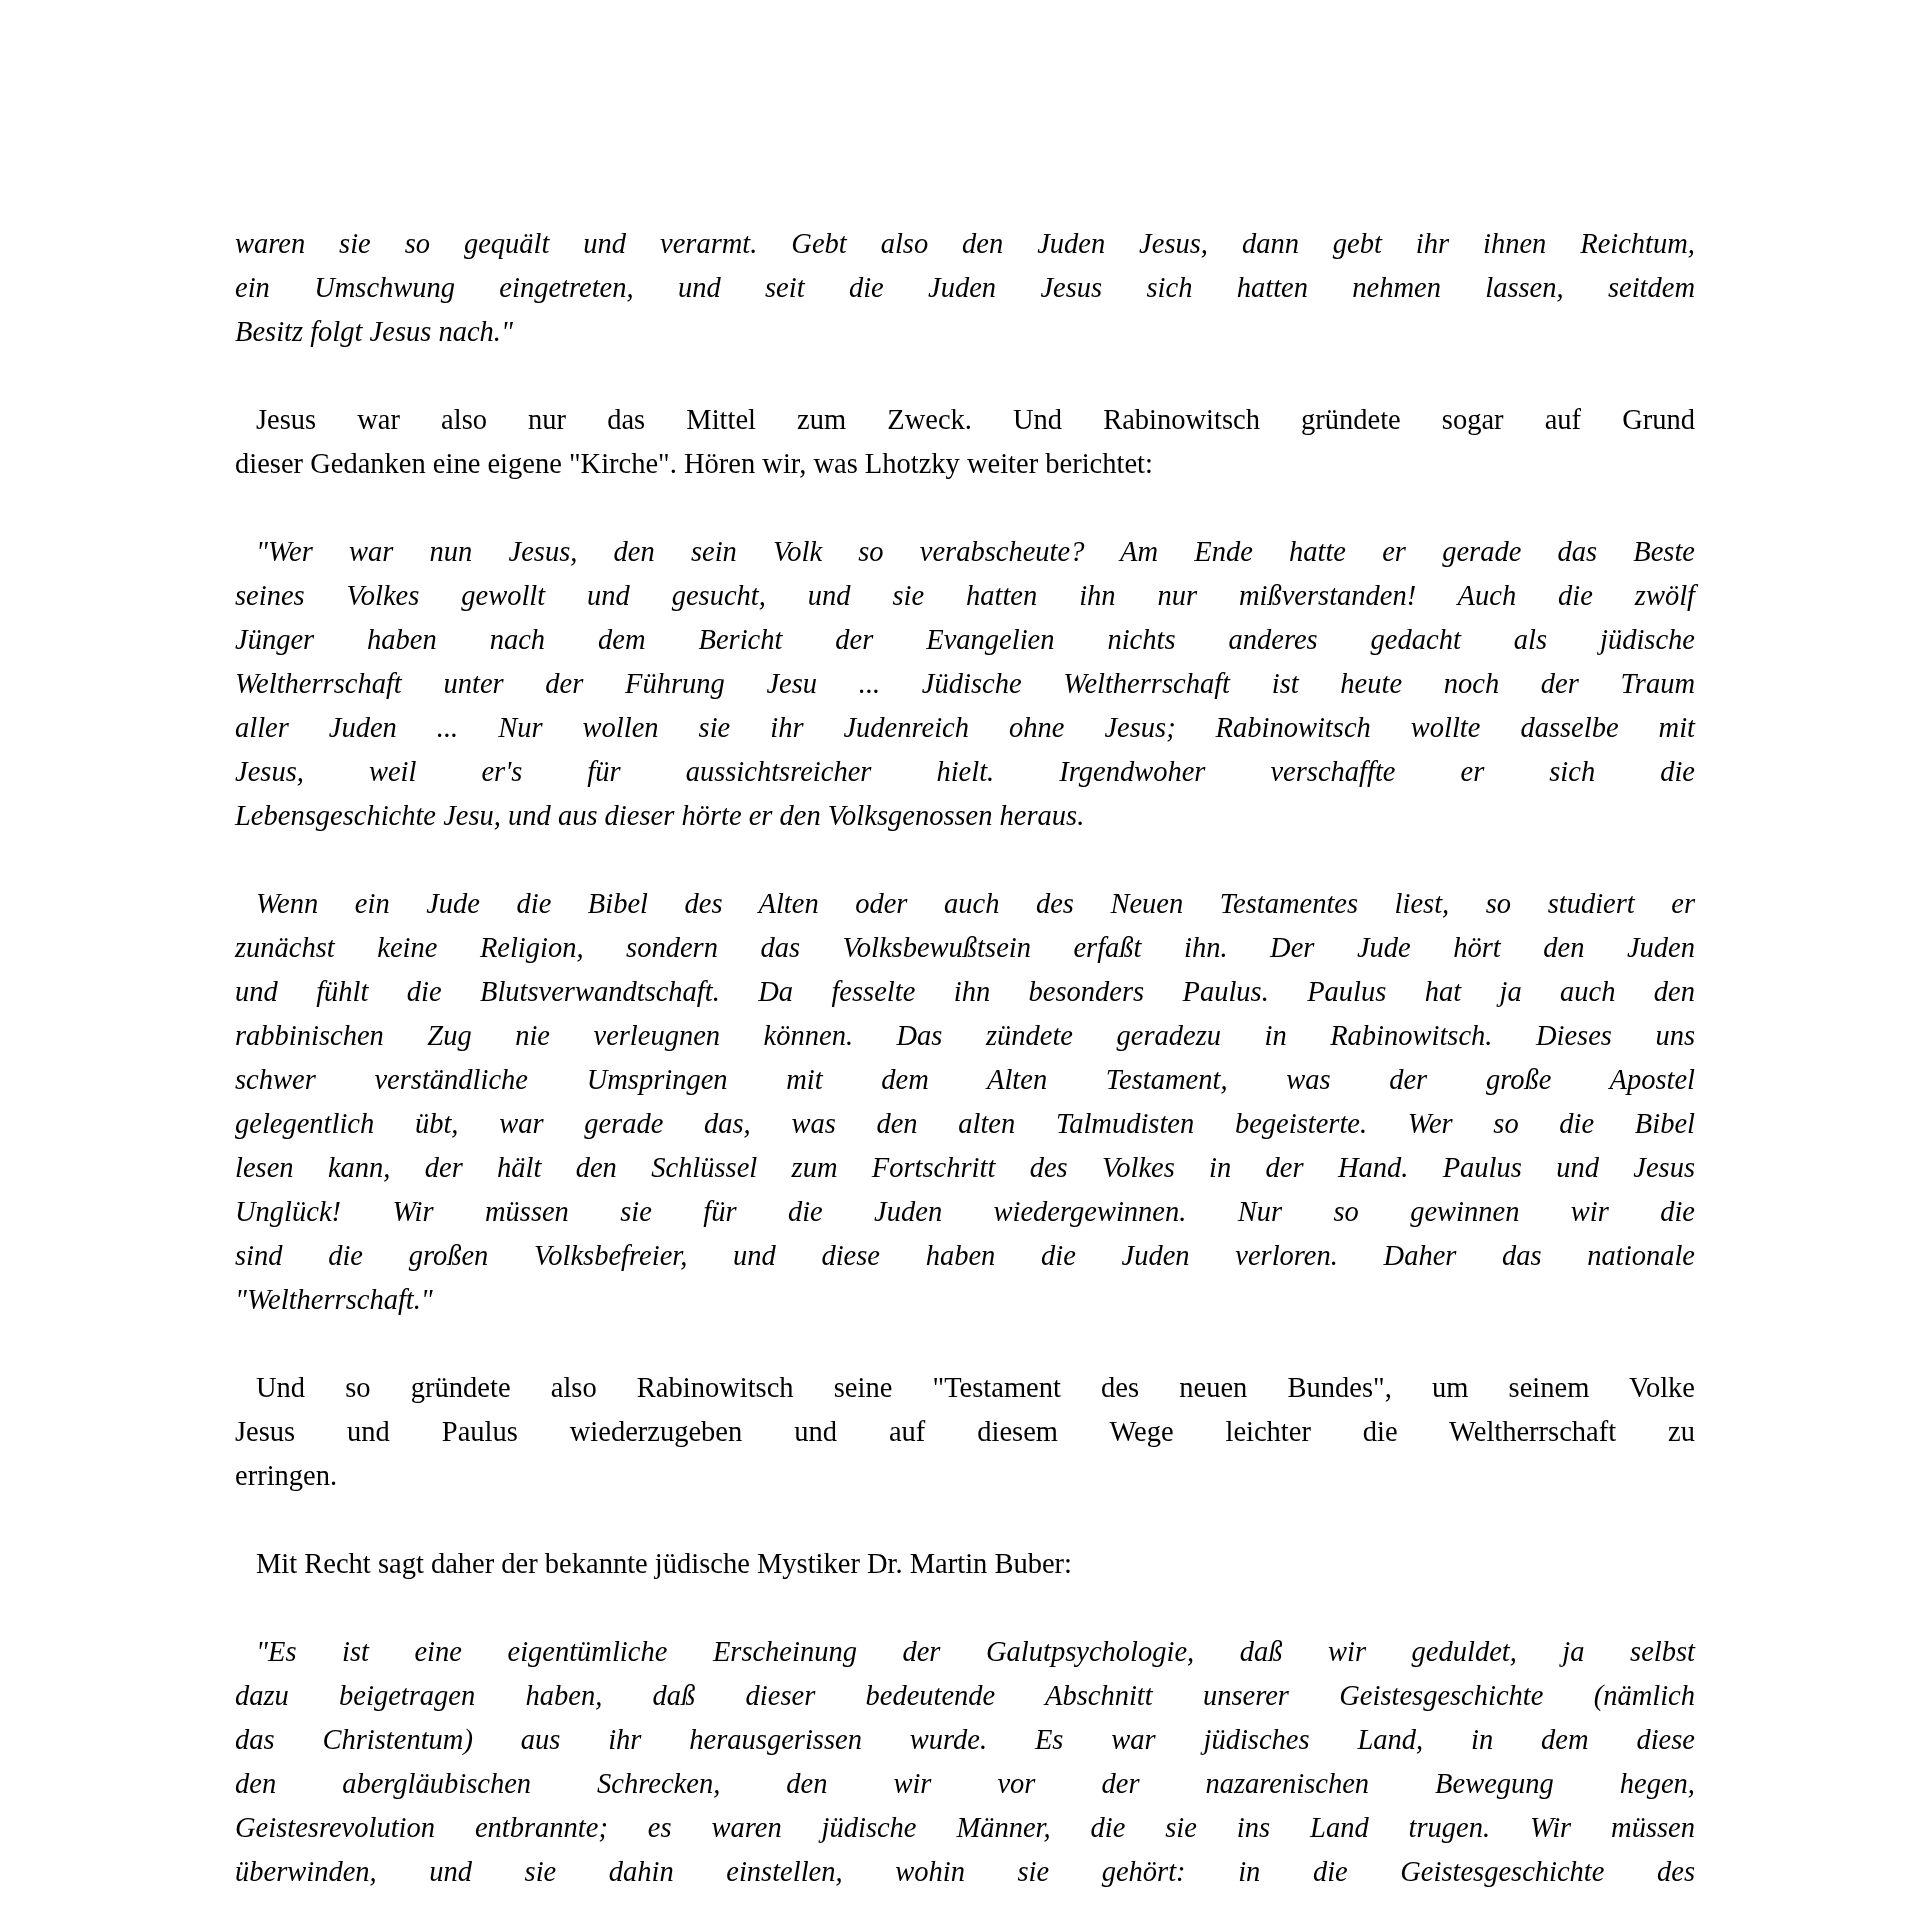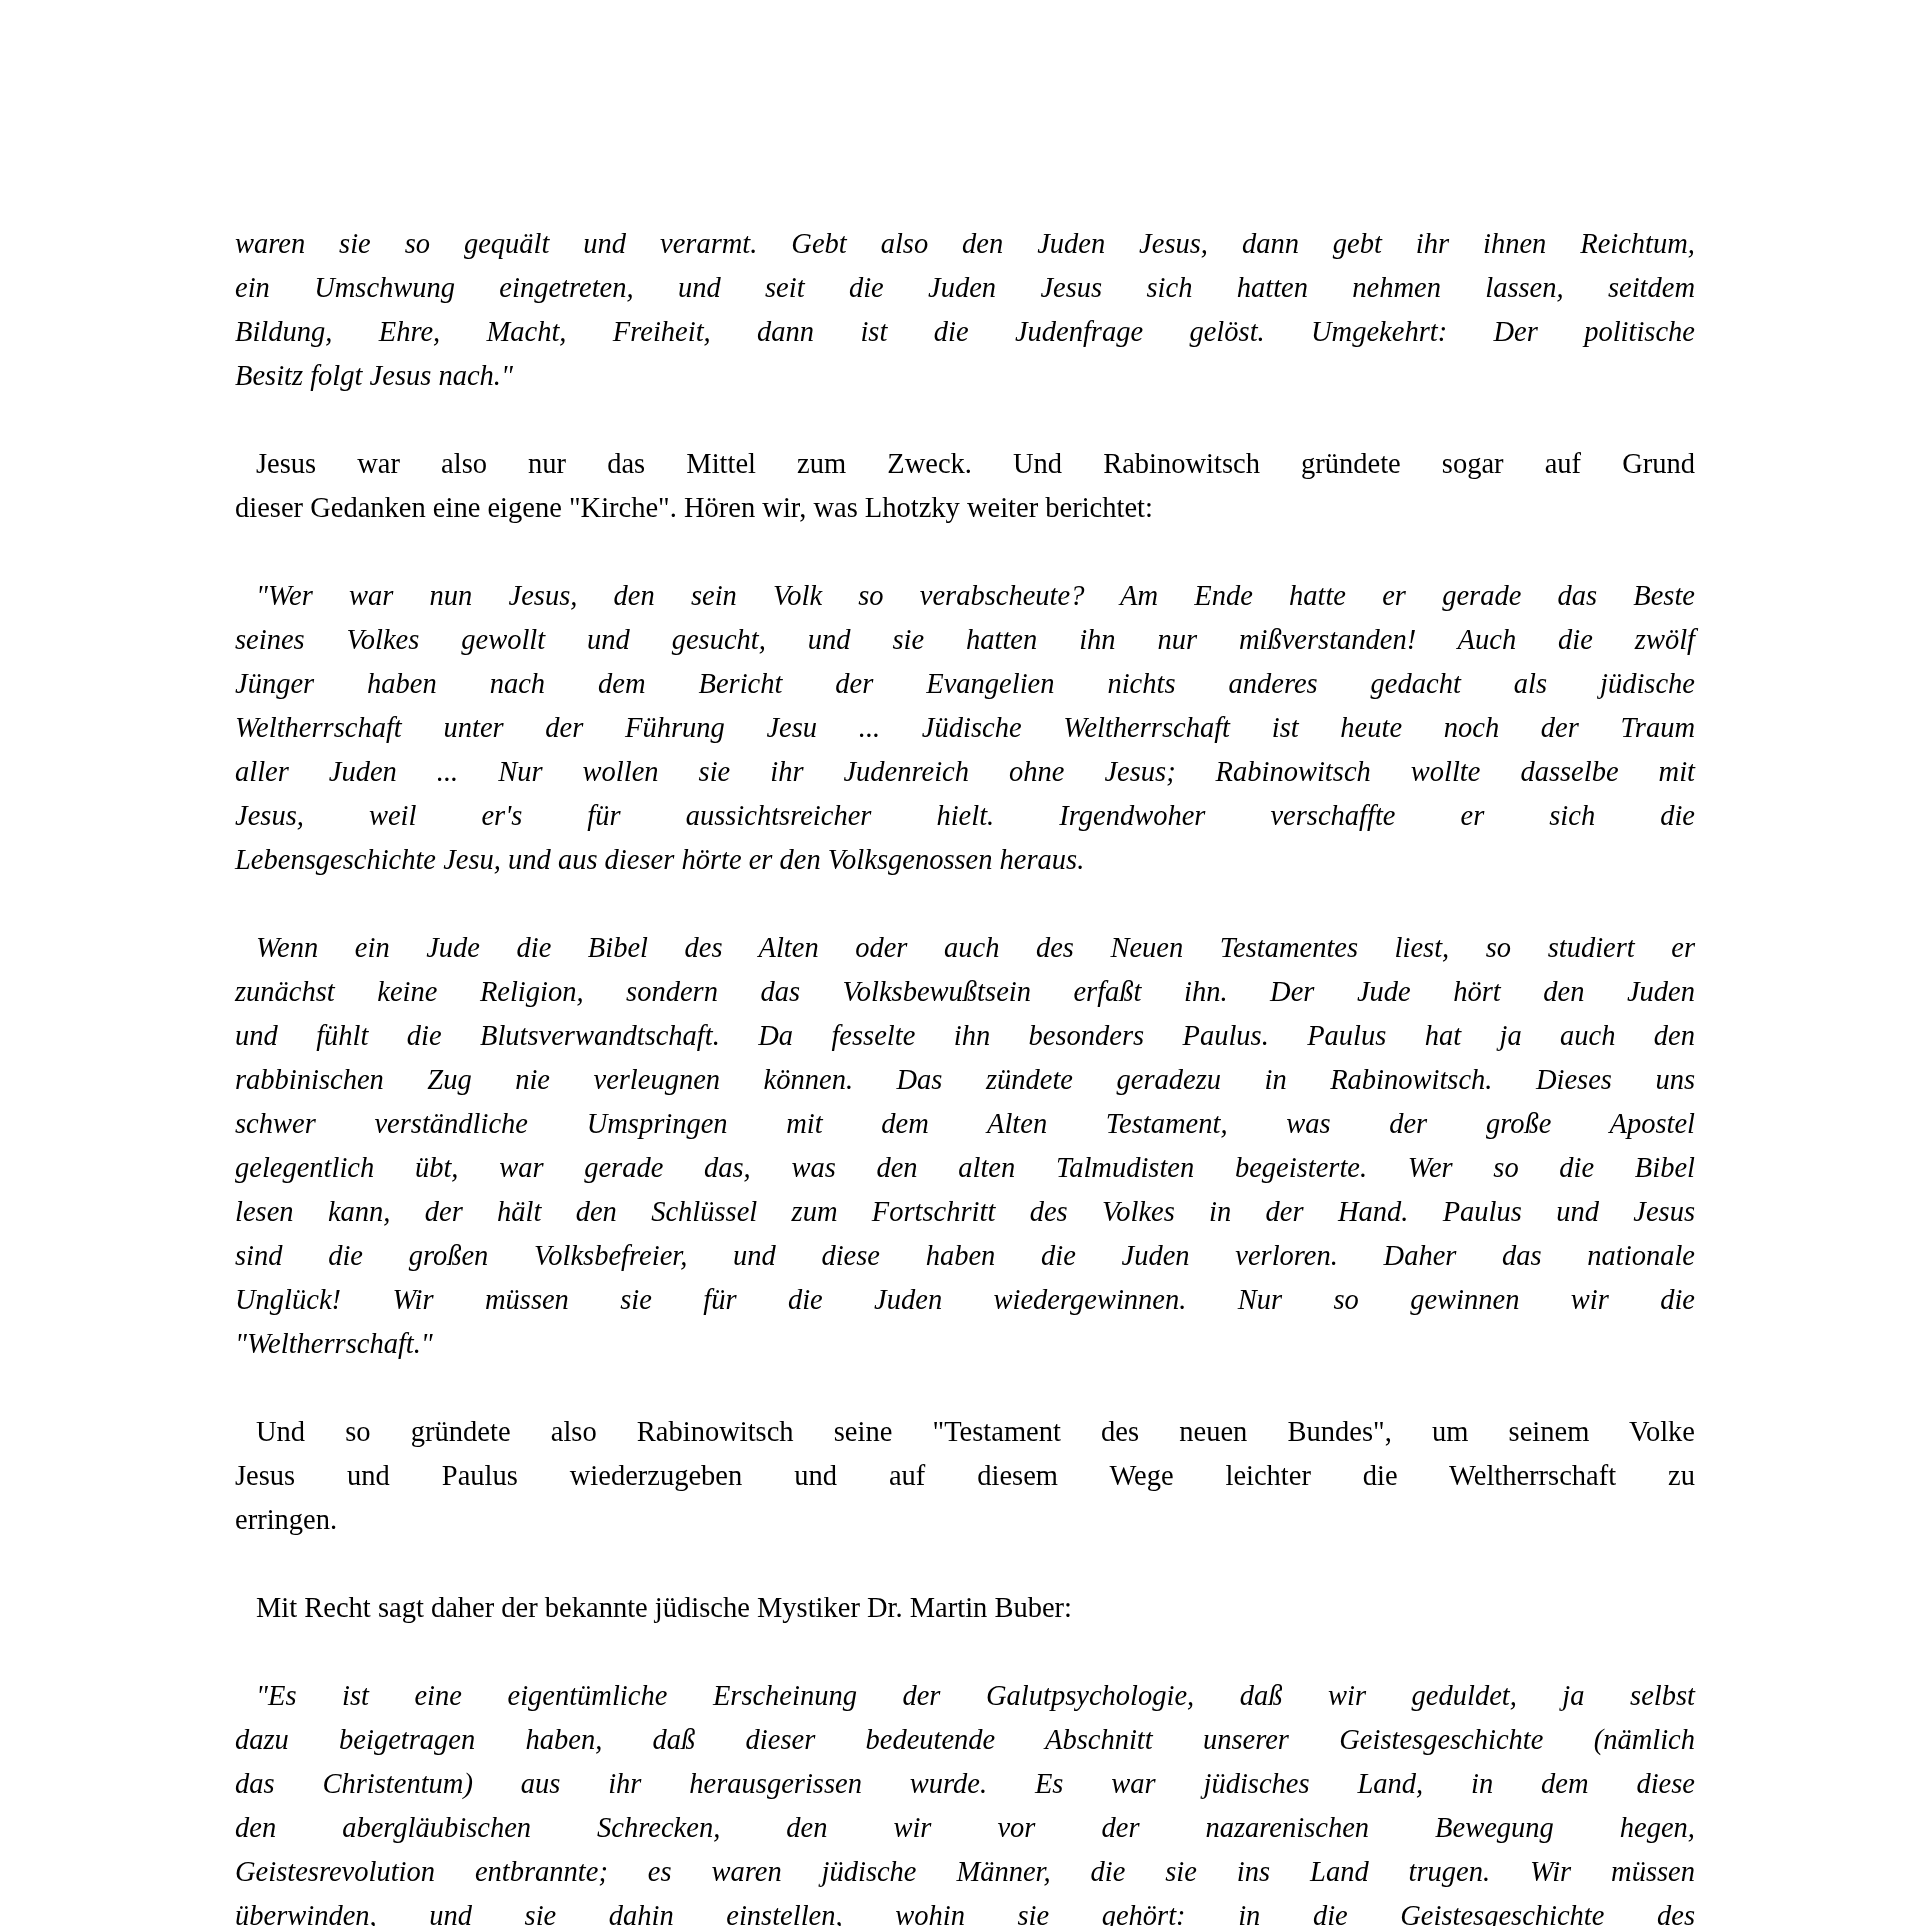--- a/index.html
+++ b/index.html
@@ -48,21 +48,20 @@
   .line.last { text-align-last: left; }
 </style>
 </head>
 <body>
 
 <div class="page">
   <main class="text-block" id="text-block">
       <p class="para italic">
         <span class="line">waren sie so gequält und verarmt. Gebt also den Juden Jesus, dann gebt ihr ihnen Reichtum,</span>
         <span class="line first">ein Umschwung eingetreten, und seit die Juden Jesus sich hatten nehmen lassen, seitdem</span>
-        <span class="line">Bildung, Ehre, Macht, Freiheit, dann ist die Judenfrage gelöst. Umgekehrt: Der politische</span>
         <span class="line last">Besitz folgt Jesus nach."</span>
       </p>
       <p class="para normal">
         <span class="line first indented">Jesus war also nur das Mittel zum Zweck. Und Rabinowitsch gründete sogar auf Grund</span>
         <span class="line last">dieser Gedanken eine eigene "Kirche". Hören wir, was Lhotzky weiter berichtet:</span>
       </p>
       <p class="para italic">
         <span class="line first indented">"Wer war nun Jesus, den sein Volk so verabscheute? Am Ende hatte er gerade das Beste</span>
         <span class="line">seines Volkes gewollt und gesucht, und sie hatten ihn nur mißverstanden! Auch die zwölf</span>
         <span class="line">Jünger haben nach dem Bericht der Evangelien nichts anderes gedacht als jüdische</span>
@@ -72,22 +71,22 @@
         <span class="line last">Lebensgeschichte Jesu, und aus dieser hörte er den Volksgenossen heraus.</span>
       </p>
       <p class="para italic">
         <span class="line first indented">Wenn ein Jude die Bibel des Alten oder auch des Neuen Testamentes liest, so studiert er</span>
         <span class="line">zunächst keine Religion, sondern das Volksbewußtsein erfaßt ihn. Der Jude hört den Juden</span>
         <span class="line">und fühlt die Blutsverwandtschaft. Da fesselte ihn besonders Paulus. Paulus hat ja auch den</span>
         <span class="line">rabbinischen Zug nie verleugnen können. Das zündete geradezu in Rabinowitsch. Dieses uns</span>
         <span class="line">schwer verständliche Umspringen mit dem Alten Testament, was der große Apostel</span>
         <span class="line">gelegentlich übt, war gerade das, was den alten Talmudisten begeisterte. Wer so die Bibel</span>
         <span class="line">lesen kann, der hält den Schlüssel zum Fortschritt des Volkes in der Hand. Paulus und Jesus</span>
+        <span class="line">Unglück! Wir müssen sie für die Juden wiedergewinnen. Nur so gewinnen wir die</span>
         <span class="line">sind die großen Volksbefreier, und diese haben die Juden verloren. Daher das nationale</span>
-        <span class="line">Unglück! Wir müssen sie für die Juden wiedergewinnen. Nur so gewinnen wir die</span>
         <span class="line last">"Weltherrschaft."</span>
       </p>
       <p class="para normal">
         <span class="line first indented">Und so gründete also Rabinowitsch seine "Testament des neuen Bundes", um seinem Volke</span>
         <span class="line">Jesus und Paulus wiederzugeben und auf diesem Wege leichter die Weltherrschaft zu</span>
         <span class="line last">erringen.</span>
       </p>
       <p class="para normal">
         <span class="line first indented last">Mit Recht sagt daher der bekannte jüdische Mystiker Dr. Martin Buber:</span>
       </p>

